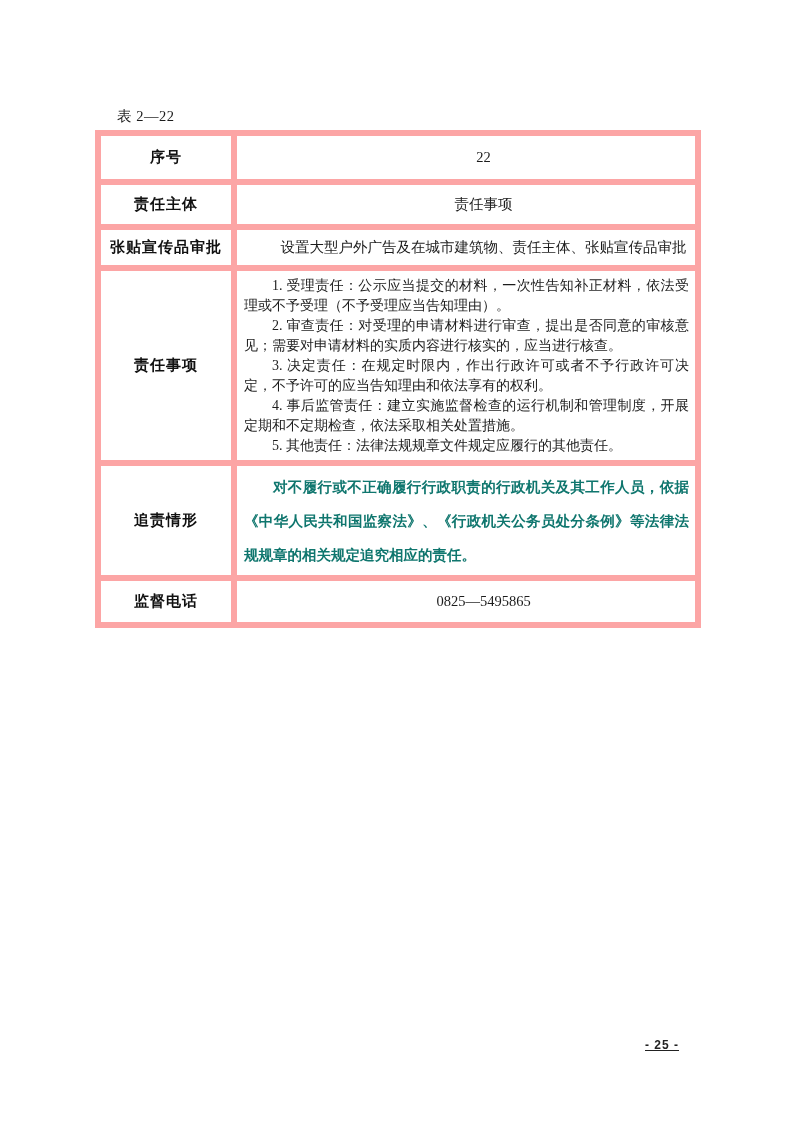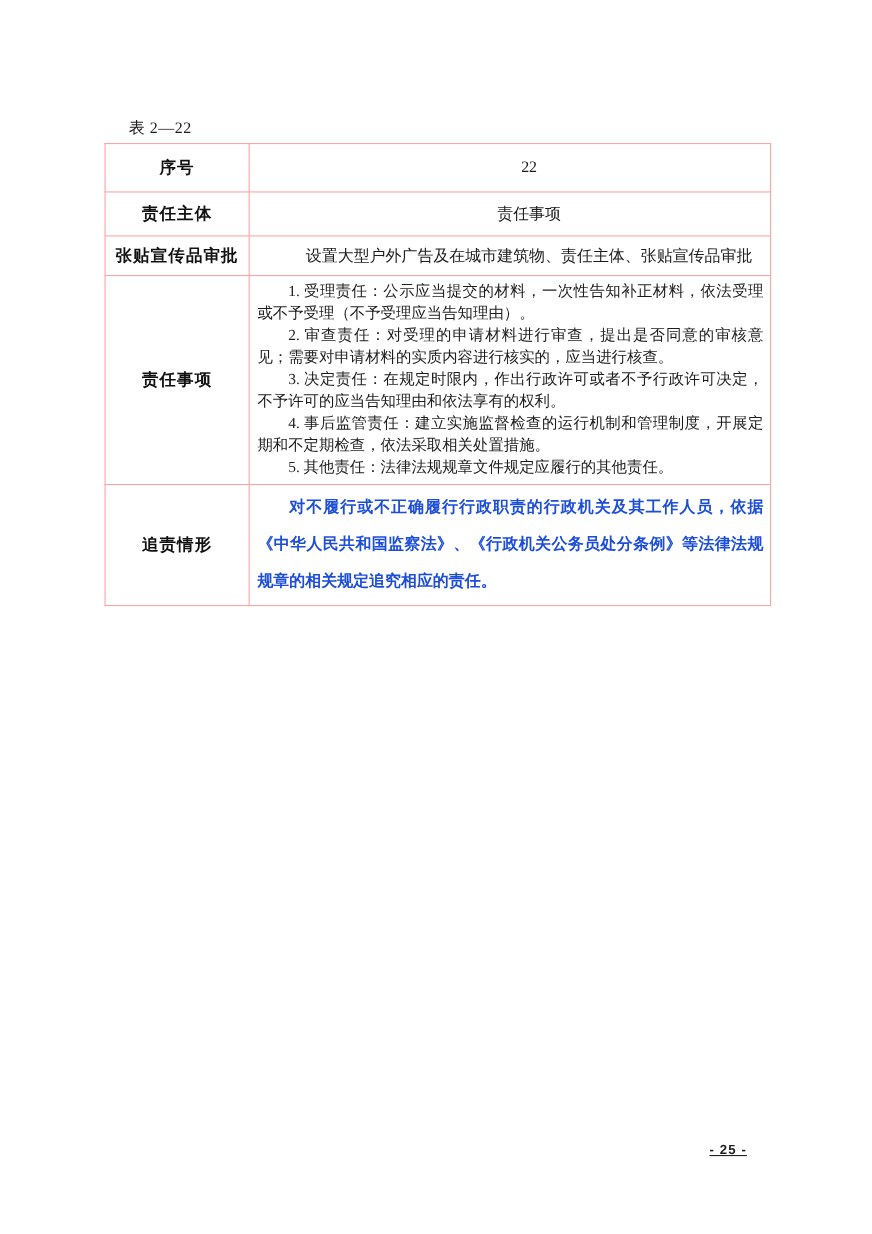--- a/index.html
+++ b/index.html
@@ -28,21 +28,21 @@
   }
   table.resp-table {
     position: absolute;
     left: 95px;
     top: 130px;
     width: 606px;
     border-collapse: collapse;
     table-layout: fixed;
   }
   table.resp-table td {
-    border: 1px solid #fca5a5;
+    border: 6px solid #fca5a5;
     vertical-align: middle;
     overflow: hidden;
   }
   td.label-cell {
     width: 128px;
     text-align: center;
     font-family: "Liberation Sans", sans-serif;
     font-weight: bold;
     font-size: 15px;
     color: #111111;
@@ -72,23 +72,23 @@
   td.content-cell p {
     margin: 0;
     line-height: 20px;
     text-indent: 2em;
     text-align: justify;
     text-justify: inter-ideograph;
   }
   td.content-cell.accountability p {
     line-height: 34px;
     font-weight: bold;
-    font-family: Liberation Mono, monospace;
+    font-family: Liberation Sans, sans-serif;
     font-size: 14.5px;
-    color: #1d4ed8;
+    color: #0f766e;
   }
   .page-number {
     position: absolute;
     left: 645px;
     top: 1038px;
     font-size: 12px;
     font-family: "Liberation Sans", sans-serif;
     font-weight: bold;
     color: #222222;
     letter-spacing: 1px;
@@ -125,18 +125,22 @@
         <p>4. 事后监管责任：建立实施监督检查的运行机制和管理制度，开展定期和不定期检查，依法采取相关处置措施。</p>
         <p>5. 其他责任：法律法规规章文件规定应履行的其他责任。</p>
       </td>
     </tr>
     <tr class="r6">
       <td class="label-cell">追责情形</td>
       <td class="content-cell accountability">
         <p>对不履行或不正确履行行政职责的行政机关及其工作人员，依据《中华人民共和国监察法》、《行政机关公务员处分条例》等法律法规规章的相关规定追究相应的责任。</p>
       </td>
     </tr>
+    <tr class="r7">
+      <td class="label-cell">监督电话</td>
+      <td class="value-cell">0825—5495865</td>
+    </tr>
   </tbody>
     </table>
 
   <div class="page-number">- 25 -</div>
 
 </div>
 
 </body></html>

